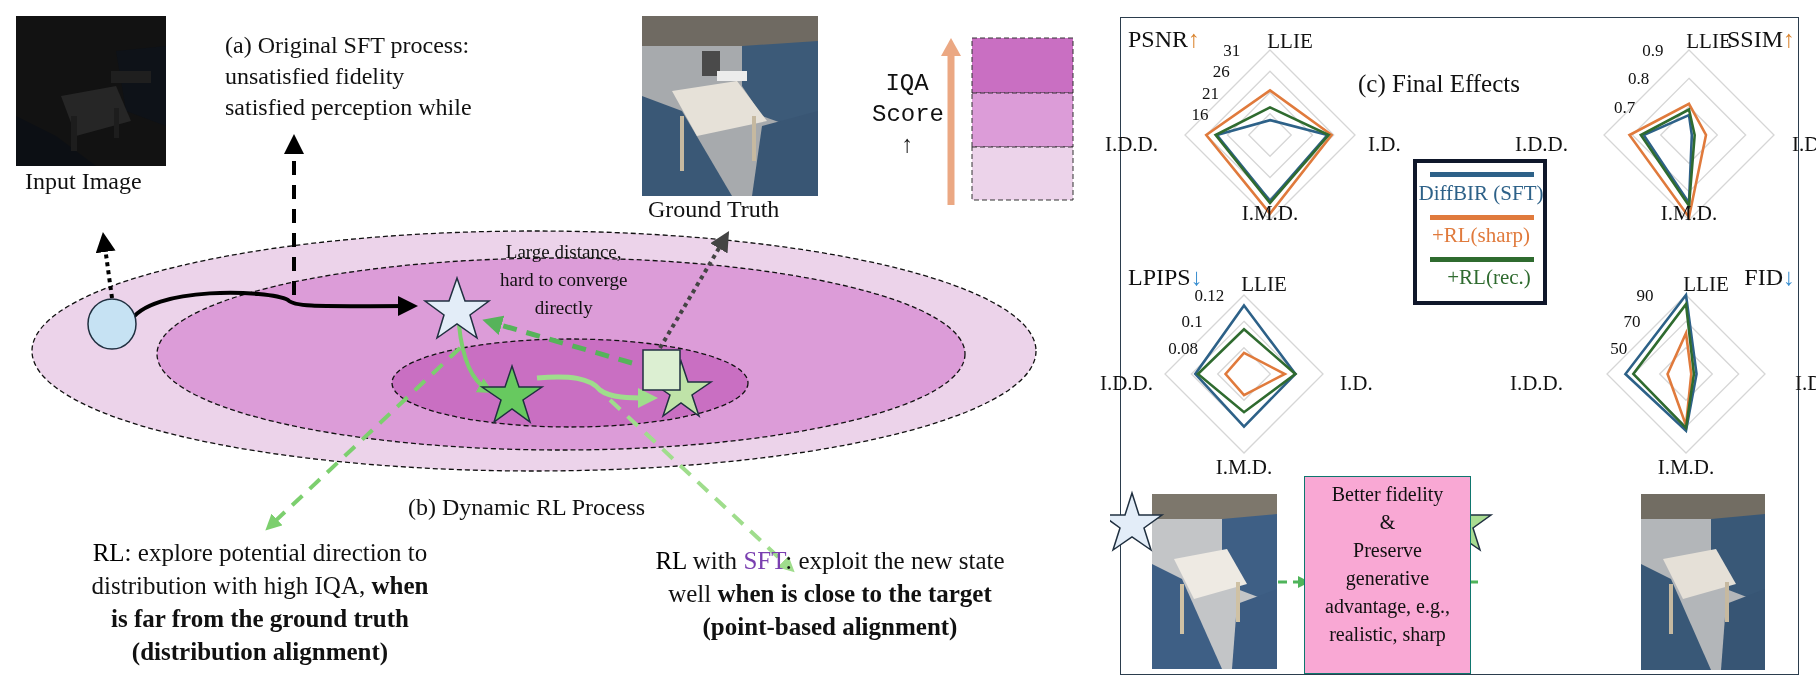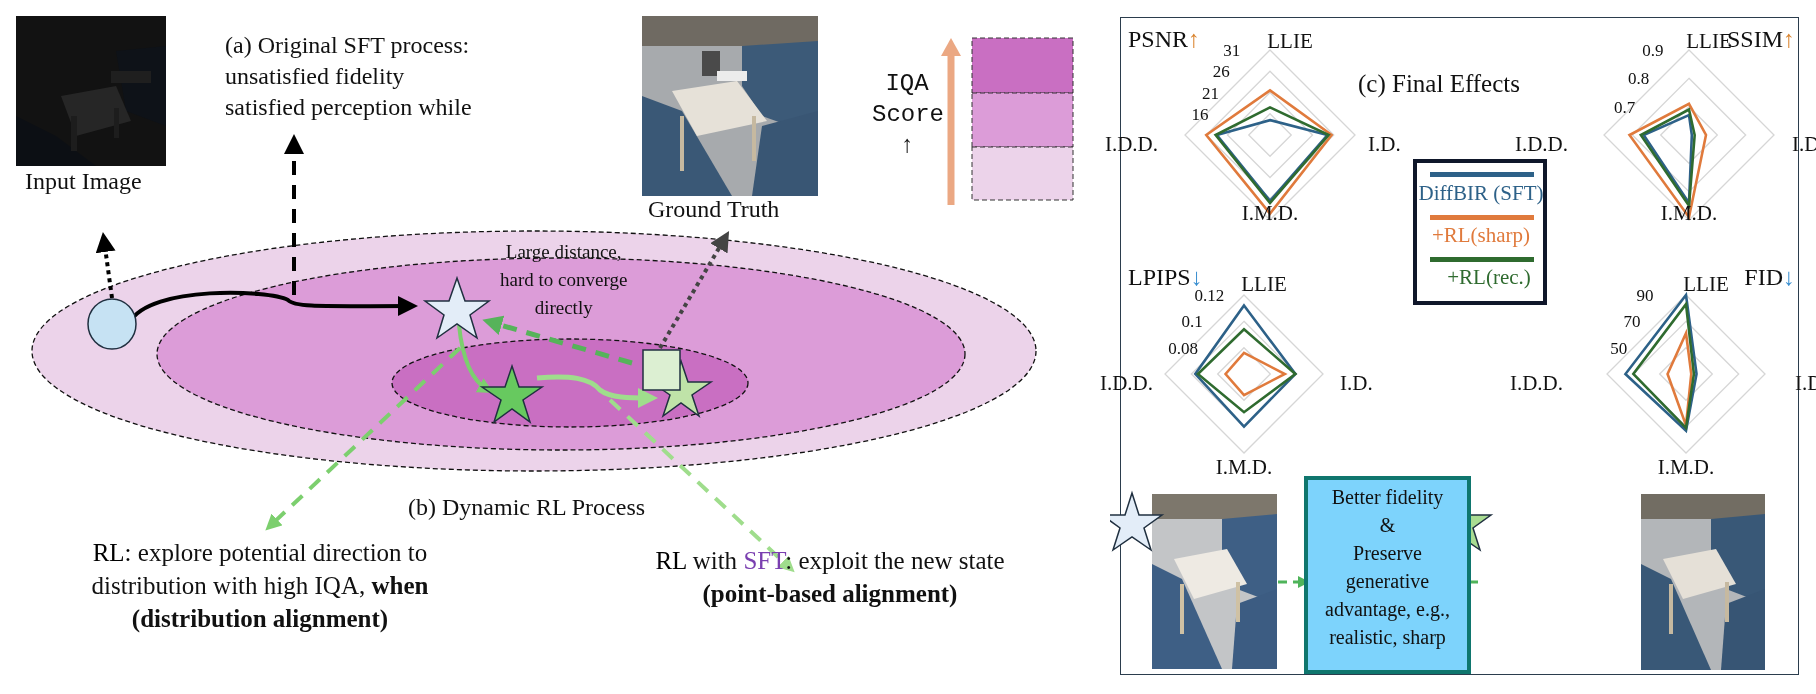--- a/index.html
+++ b/index.html
@@ -117,25 +117,27 @@
   <div>Large distance,</div>
   <div>hard to converge</div>
   <div>directly</div>
 </div>
 
 <div class="cap" style="left:408px;top:494px;">(b) Dynamic RL Process</div>
 
 <div class="note" style="left:40px;top:536px;width:440px;">
   <div><span class="red">RL:</span><span> explore potential direction to</span></div>
   <div><span>distribution with high IQA, </span><b>when</b></div>
+  <div><b>is far from the ground truth</b></div>
   <div><b>(distribution alignment)</b></div>
 </div>
 
 <div class="note" style="left:610px;top:544px;width:440px;">
   <div><span class="red">RL</span><span> with </span><span class="purple">SFT</span><span>:  exploit the new state</span></div>
+  <div><span>well </span><b>when is close to the target</b></div>
   <div><b>(point-based alignment)</b></div>
 </div>
 
 <div class="abs" style="left:1120px;top:17px;width:679px;height:658px;border:1.5px solid #2b3d4d;box-sizing:border-box;"></div>
 
 <div class="cap" style="left:1358px;top:26px;font-size:25px;margin-top:44px;">(c) Final Effects</div>
 
 <svg class="abs" id="radar-svg" style="left:0;top:0;" width="1816" height="694">
     <polygon points="1270,113.75 1291.25,135 1270,156.25 1248.75,135" fill="none" stroke="#d6d6d6" stroke-width="1.3"></polygon>
     <polygon points="1270,92.5 1312.5,135 1270,177.5 1227.5,135" fill="none" stroke="#d6d6d6" stroke-width="1.3"></polygon>
@@ -236,20 +238,20 @@
     <marker id="mBG" viewBox="0 0 10 10" refX="6" refY="5" markerWidth="4" markerHeight="4" orient="auto">
       <path d="M0,0 L10,5 L0,10 z" fill="#4fb45a"></path>
     </marker>
   </defs>
   <polygon fill="#e3edf8" stroke="#203040" stroke-width="1.5" points="22,23 29,45 52,45 34,58 41,80 22,67 3,80 10,58 -8,45 15,45"></polygon>
   <polygon fill="#a9dc92" stroke="#203040" stroke-width="1.5" points="351,23 358,45 381,45 363,58 370,80 351,67 332,80 339,58 321,45 344,45"></polygon>
   <line x1="168" y1="112" x2="195" y2="112" stroke="#4fb45a" stroke-width="3" stroke-dasharray="9,6" marker-end="url(#mBG)"></line>
   <line x1="368" y1="112" x2="333" y2="112" stroke="#4fb45a" stroke-width="3" stroke-dasharray="18,5,3,5" marker-end="url(#mBG)"></line>
 </svg>
 
-<div class="abs" style="left:1304px;top:476px;width:167px;height:198px;border:4px solid #0f766e;box-sizing:border-box;text-align:center;font-size:20px;line-height:28px;padding-top:3px;background:#7dd3fc;">
+<div class="abs" style="left:1304px;top:476px;width:167px;height:198px;border:1px solid #0f766e;box-sizing:border-box;text-align:center;font-size:20px;line-height:28px;padding-top:3px;background:#f9a8d4;">
   <div>Better fidelity</div>
   <div>&amp;</div>
   <div>Preserve</div>
   <div>generative</div>
   <div>advantage, e.g.,</div>
   <div>realistic, sharp</div>
 </div>
 
 </body></html>

